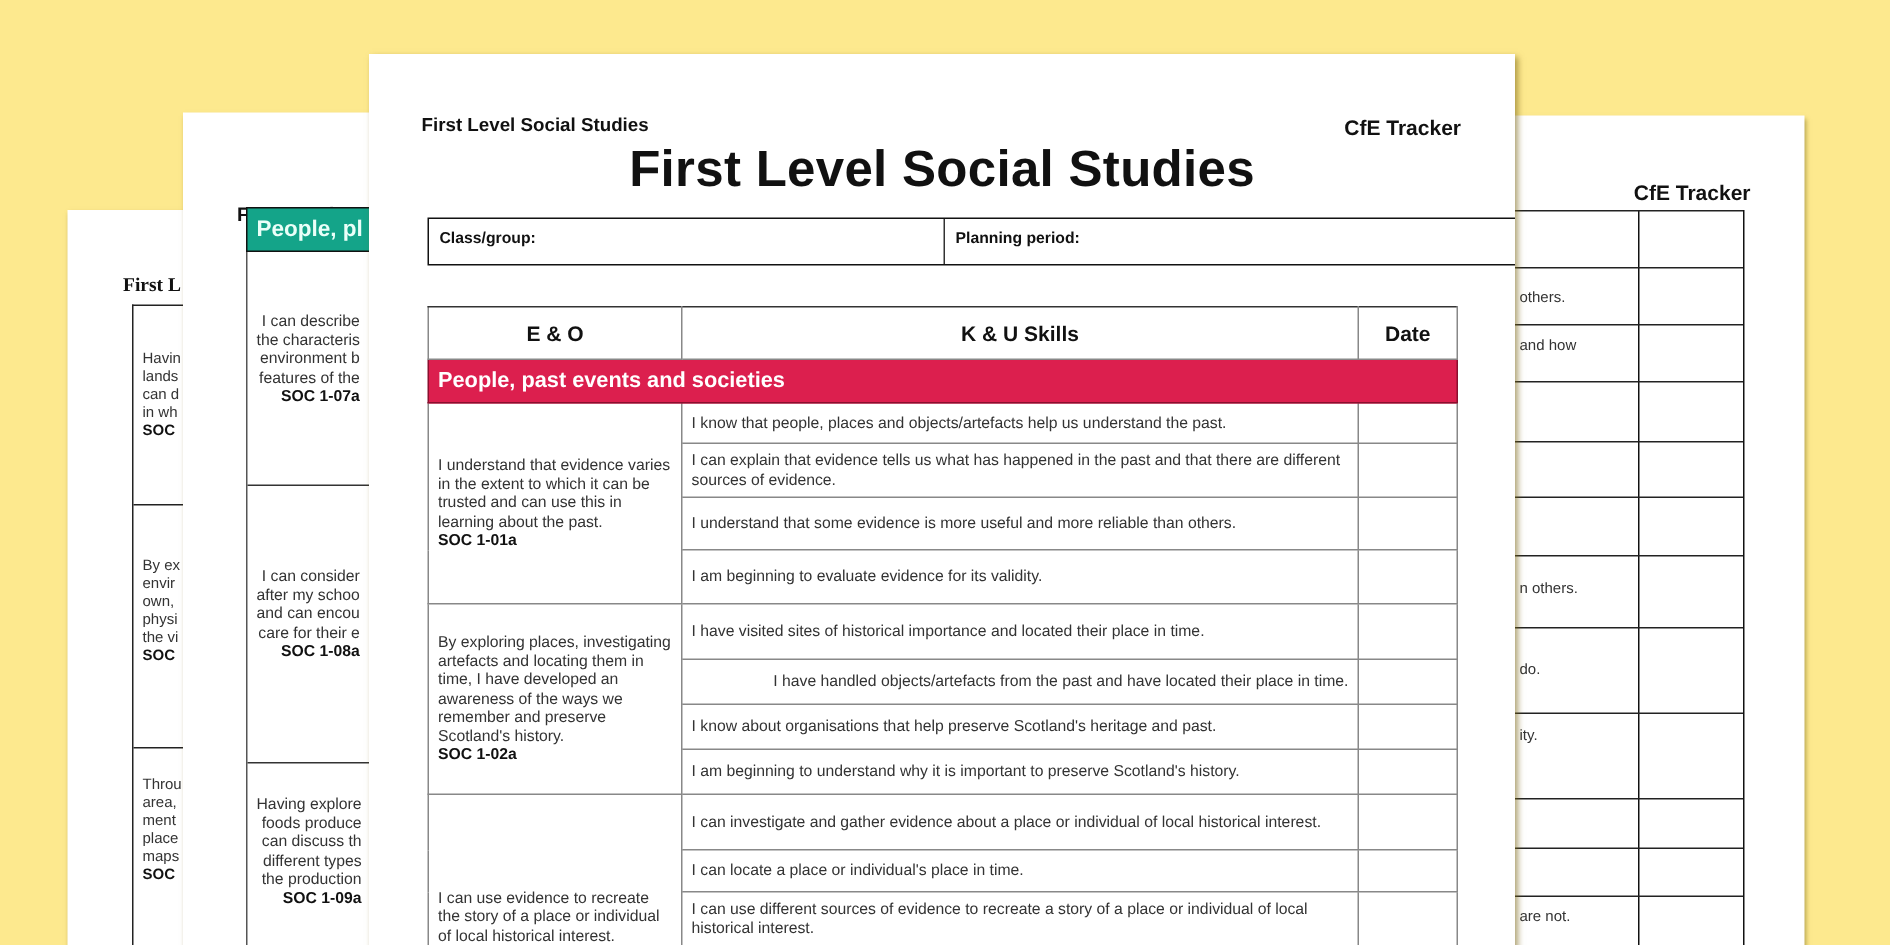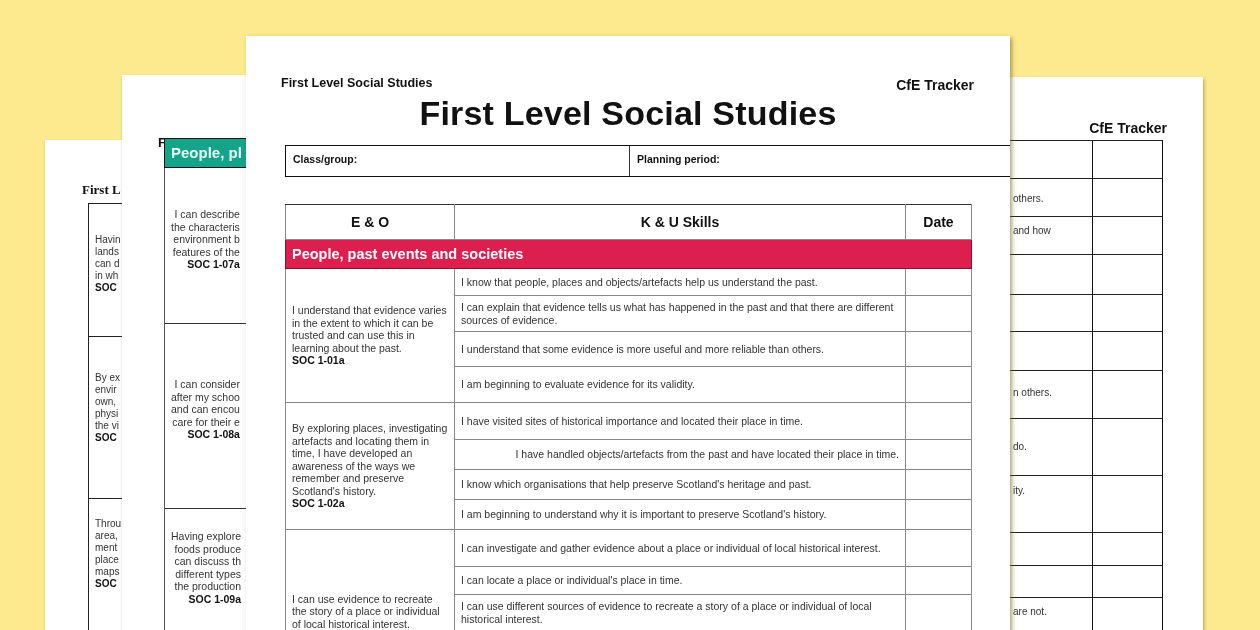--- a/index.html
+++ b/index.html
@@ -209,21 +209,21 @@
         <span class="code">SOC 1-02a</span>
       </td>
       <td class="ku">I have visited sites of historical importance and located their place in time.</td>
       <td class="date"></td>
     </tr>
     <tr style="height:30px;text-align:right;">
       <td class="ku">I have handled objects/artefacts from the past and have located their place in time.</td>
       <td class="date"></td>
     </tr>
     <tr style="height:30px;">
-      <td class="ku">I know which organisations that help preserve Scotland's heritage and past.</td>
+      <td class="ku">I know about organisations that help preserve Scotland's heritage and past.</td>
       <td class="date"></td>
     </tr>
     <tr style="height:30px;">
       <td class="ku">I am beginning to understand why it is important to preserve Scotland's history.</td>
       <td class="date"></td>
     </tr>
 
     <tr style="height:37px;">
       <td class="eo" rowspan="3" style="vertical-align:bottom; padding-bottom:0;">
         <span>I can use evidence to recreate the story of a place or individual of local historical interest.</span>

